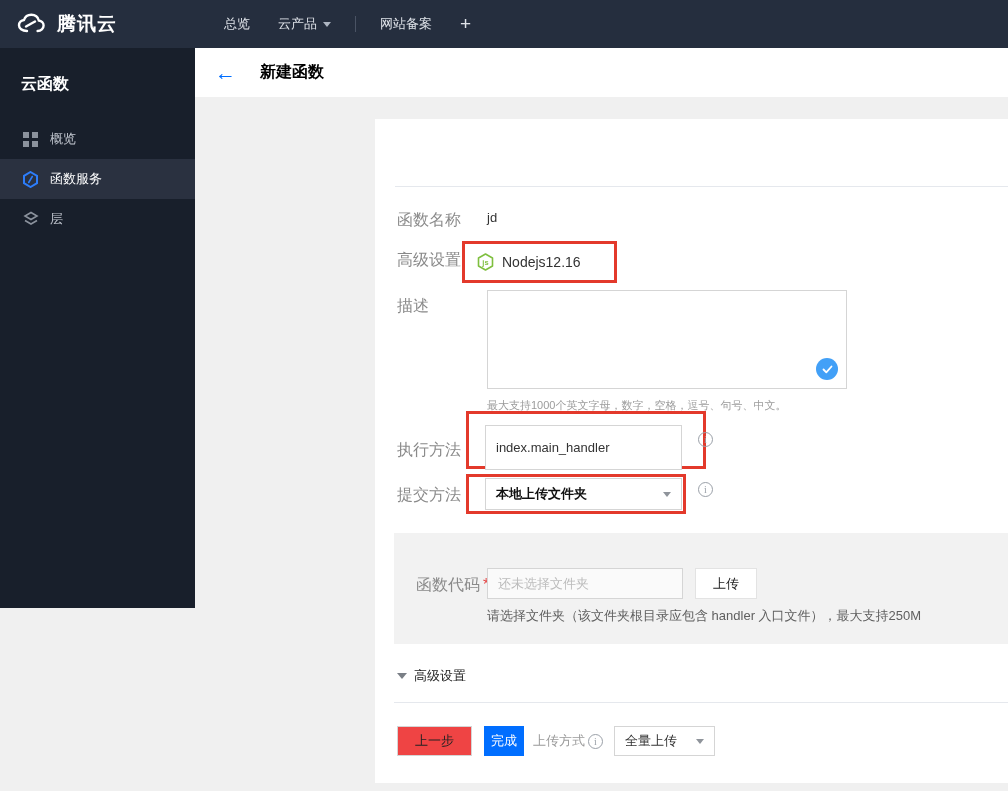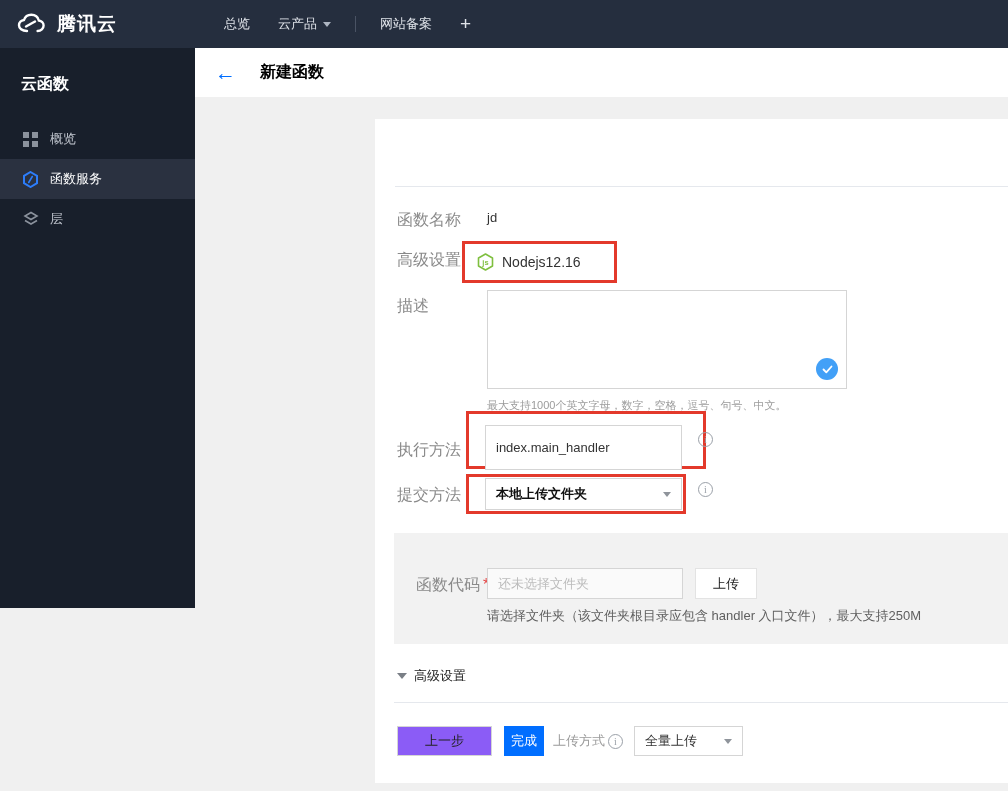--- a/index.html
+++ b/index.html
@@ -95,26 +95,26 @@
 
   .advanced { position:absolute; left:22px; top:548px; display:flex; align-items:center;
     cursor:pointer; }
   .tri-down { width:0; height:0; border-left:5px solid transparent;
     border-right:5px solid transparent; border-top:6px solid #7a7f86; margin-right:7px; }
   .advanced-label { font-size:13px; color:#222; }
 
   .footer-row { position:absolute; left:22px; top:607px; display:flex; align-items:center; }
   .btn { height:30px; display:flex; align-items:center; justify-content:center;
     font-size:13px; cursor:pointer; }
-  .btn-prev { width:95px; background:#8b5cf6; border:1px solid #d5d5d5; color:#222; }
+  .btn-prev { width:75px; background:#ef4444; border:1px solid #d5d5d5; color:#222; }
   .btn-finish { width:40px; background:#006eff; border:none; color:#fff; margin-left:12px; }
   .upload-mode-label { font-size:13px; color:#9b9b9b; margin-left:9px; display:flex;
     align-items:center; }
   .upload-mode-label .info-icon { position:static; margin-left:3px; }
-  .mode-select { width:109px; height:30px; margin-left:11px; }
+  .mode-select { width:101px; height:30px; margin-left:11px; }
   .sel-caret { width:0; height:0; border-left:4px solid transparent;
     border-right:4px solid transparent; border-top:5px solid #8f949b; }
 </style>
 </head>
 <body>
 
 <div class="app">
 
   <div class="topbar">
     <div class="logo-wrap">

